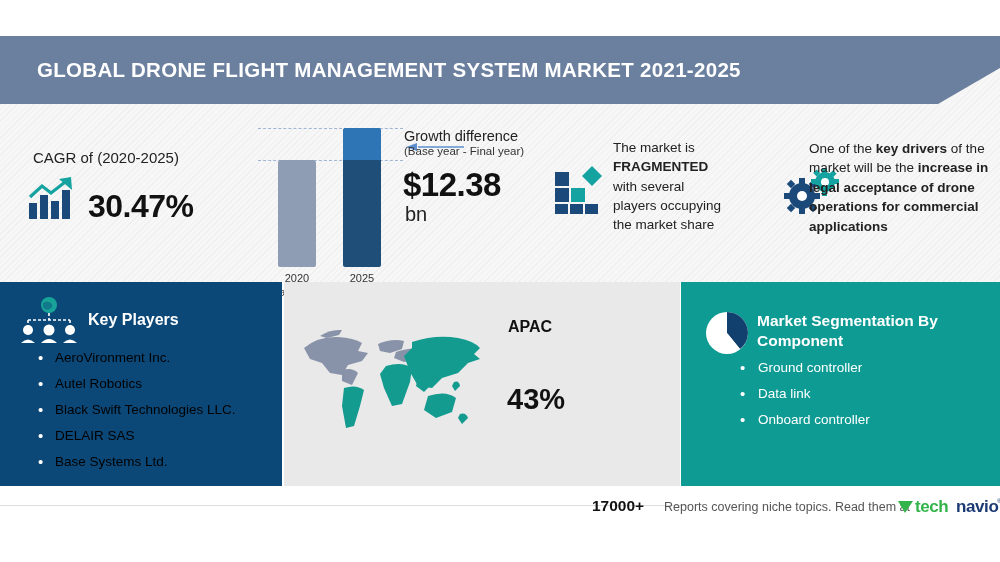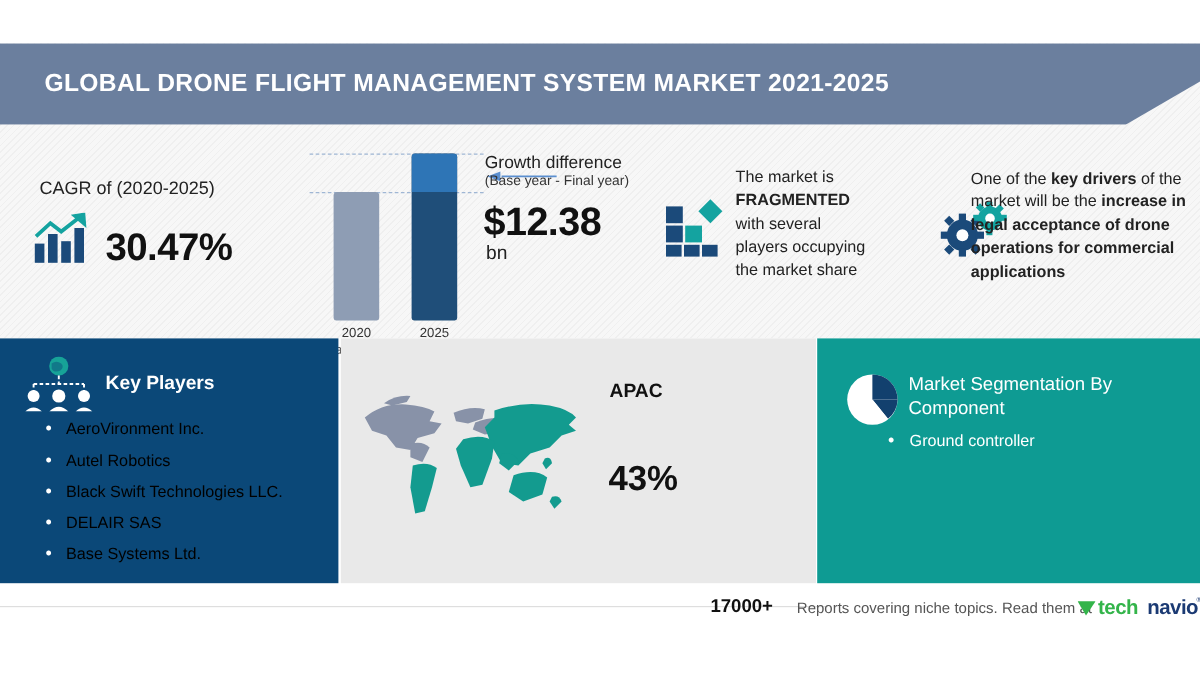--- a/index.html
+++ b/index.html
@@ -53,21 +53,21 @@
   .bar-2025 { left: 85px; top: 10px; width: 38px; height: 139px; background: #1f4e79; }
   .bar-2025 .top-seg { position: absolute; left: 0; top: 0; width: 38px; height: 32px; background: #2e75b6; }
   .bar-cap { position: absolute; font-size: 11px; color: #333; text-align: center; width: 70px; line-height: 1.25; }
   .cap-2020 { left: 4px; top: 154px; }
   .cap-2025 { left: 69px; top: 154px; }
 
   .arrow-line { position: absolute; left: 406px; top: 146px; width: 58px; height: 2px; }
   .gd-title { position: absolute; left: 404px; top: 128px; font-size: 14.5px; color: #222; white-space: nowrap; }
   .gd-sub   { position: absolute; left: 404px; top: 145px; font-size: 11.5px; color: #333; white-space: nowrap; }
   .gd-value { position: absolute; left: 403px; top: 166px; font-size: 33px; font-weight: bold; color: #111; letter-spacing: -0.5px; }
-  .gd-unit  { position: absolute; left: 405px; top: 203px; font-size: 16px; color: #222; }
+  .gd-unit  { position: absolute; left: 405px; top: 203px; font-size: 20px; color: #222; }
 
   
   .frag-icon { position: absolute; left: 554px; top: 164px; width: 52px; height: 50px; }
   .frag-text { position: absolute; left: 613px; top: 138px; width: 130px; font-size: 13.5px; color: #222; line-height: 1.43; }
   .frag-text b { font-weight: bold; }
 
   
   .gears-icon { position: absolute; left: 782px; top: 168px; width: 58px; height: 46px; }
   .kd-text { position: absolute; left: 809px; top: 139px; width: 180px; font-size: 13.5px; color: #222; line-height: 1.44; }
   .kd-text b { font-weight: bold; }
@@ -102,21 +102,21 @@
   }
 
   .map-wrap { position: absolute; left: 300px; top: 322px; width: 210px; height: 130px; }
   .apac-title { position: absolute; left: 508px; top: 318px; font-size: 16px; font-weight: bold; color: #111; }
   .apac-sub   { position: absolute; left: 508px; top: 337px; width: 170px; font-size: 14.5px; color: #222; line-height: 1.38; }
   .apac-value { position: absolute; left: 507px; top: 383px; font-size: 29px; font-weight: bold; color: #111; }
 
   .pie-icon { position: absolute; left: 704px; top: 310px; width: 46px; height: 46px; }
   .seg-title {
     position: absolute; left: 757px; top: 311px; width: 200px;
-    font-size: 15.5px; font-weight: normal; color: #ffffff; line-height: 1.27;
+    font-size: 15.5px; font-weight: bold; color: #ffffff; line-height: 1.27;
   }
   .seg-list { position: absolute; left: 740px; top: 360px; width: 250px; list-style: none; }
   .seg-list li {
     position: relative; padding-left: 18px; margin-bottom: 11px;
     font-size: 13.5px; color: #ffffff;
   }
   .seg-list li::before {
     content: "\2022"; position: absolute; left: 0; top: -1px;
     color: #ffffff; font-size: 15px;
   }
@@ -292,20 +292,22 @@
     <svg viewBox="0 0 46 46" width="46" height="46">
       <circle cx="23" cy="23" r="21" fill="#ffffff"></circle>
       <path d="M23 23 L23 2 A21 21 0 0 1 44 23 Z" fill="#12406e"></path>
       <path d="M23 23 L44 23 A21 21 0 0 1 36 39 Z" fill="#12406e"></path>
       <path d="M23 23 L36 39 A21 21 0 0 1 30 42 Z" fill="#ffffff"></path>
     </svg>
   </div>
   <div class="seg-title">Market Segmentation By Component</div>
   <ul class="seg-list">
     <li>Ground controller</li>
+    <li>Data link</li>
+    <li>Onboard controller</li>
   </ul>
 
   <div class="footer-rule"></div>
   <div class="footer-count">17000+</div>
   <div class="footer-text">Reports covering niche topics. Read them at</div>
   <div class="logo">
     <div class="logo-mark">
       <svg viewBox="0 0 15 14" width="15" height="14">
         <polygon points="0,1 15,1 7,13" fill="#33b44a"></polygon>
       </svg>

